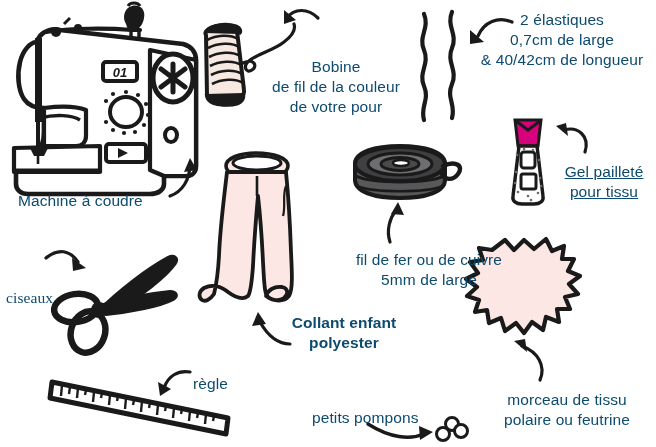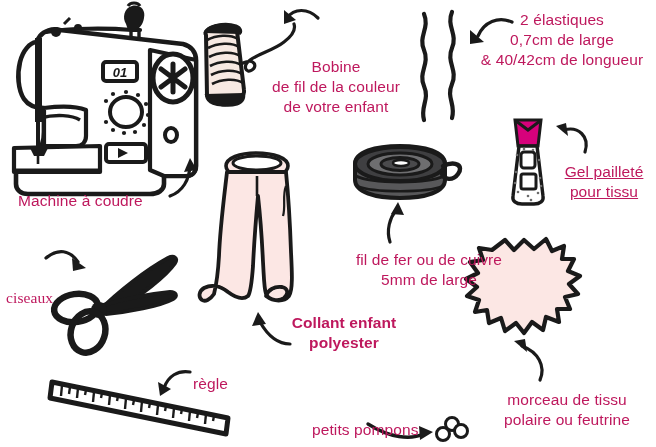--- a/index.html
+++ b/index.html
@@ -19,37 +19,37 @@
     position: absolute;
     left: 0; top: 0;
     width: 656px;
     height: 447px;
   }
   .label {
     position: absolute;
     font-family: "Liberation Sans", sans-serif;
     font-size: 15.5px;
     line-height: 20px;
-    color: #be185d;
+    color: #0c4a6e;
     white-space: pre;
     letter-spacing: 0.1px;
   }
   .label.center { text-align: center; }
   .label.left { text-align: left; margin-top: 8px; }
 
   
   #lbl-machine  { left: 18px;  top: 183px; }
   #lbl-bobine   { left: 255px; top: 57px;  width: 162px; }
   #lbl-elastiq  { left: 468px; top: 10px;  width: 188px; }
   #lbl-gel      { left: 552px; top: 162px; width: 104px; text-decoration: underline; }
   #lbl-fildefer { left: 309px; top: 250px; width: 160px; margin-left: 40px; }
   #lbl-ciseaux  { left: 6px;   top: 280px; font-family: Liberation Serif, serif; }
   #lbl-collant  { left: 288px; top: 313px; width: 112px; font-weight: bold; }
   #lbl-regle    { left: 193px; top: 366px; }
-  #lbl-pompons  { left: 312px; top: 412px; text-align: center; }
+  #lbl-pompons  { left: 312px; top: 400px; text-align: center; }
   #lbl-tissu    { left: 478px; top: 390px; width: 178px; text-align: center; }
 </style>
 </head>
 <body>
 
 <svg id="canvas" viewBox="0 0 656 447" xmlns="http://www.w3.org/2000/svg">
 
   <g>
 
     <path d="M36 42 C30 43 23 50 20 62 C17 74 18 90 24 99 C28 105 36 108 44 108
@@ -307,21 +307,21 @@
   <g>
     <path d="M540 380 C546 366 538 352 522 346" fill="none" stroke="#1a1a1a" stroke-width="3.2" stroke-linecap="round"></path>
     <path d="M514 341 L527 352 L525 339 Z" fill="#1a1a1a"></path>
   </g>
 </svg>
 
 <div class="label left" id="lbl-machine">Machine à coudre</div>
 
 <div class="label center" id="lbl-bobine">Bobine
 de fil de la couleur
-de votre enfant</div>
+de votre pour</div>
 
 <div class="label center" id="lbl-elastiq">2 élastiques
 0,7cm de large
 &amp; 40/42cm de longueur</div>
 
 <div class="label center" id="lbl-gel">Gel pailleté
 pour tissu</div>
 
 <div class="label center" id="lbl-fildefer">fil de fer ou de cuivre
 5mm de large</div>

